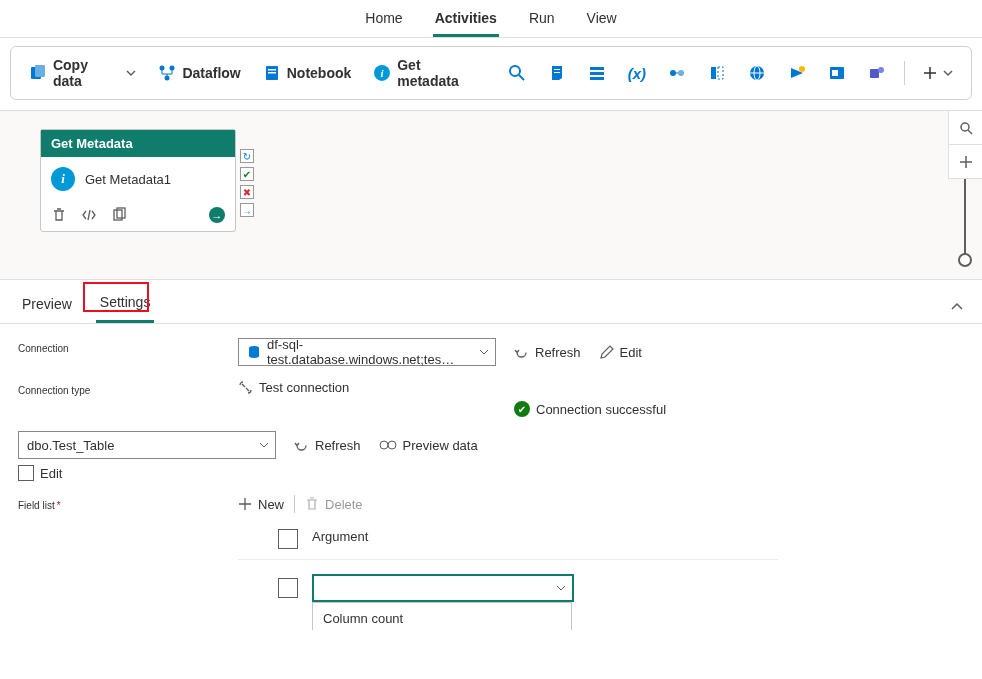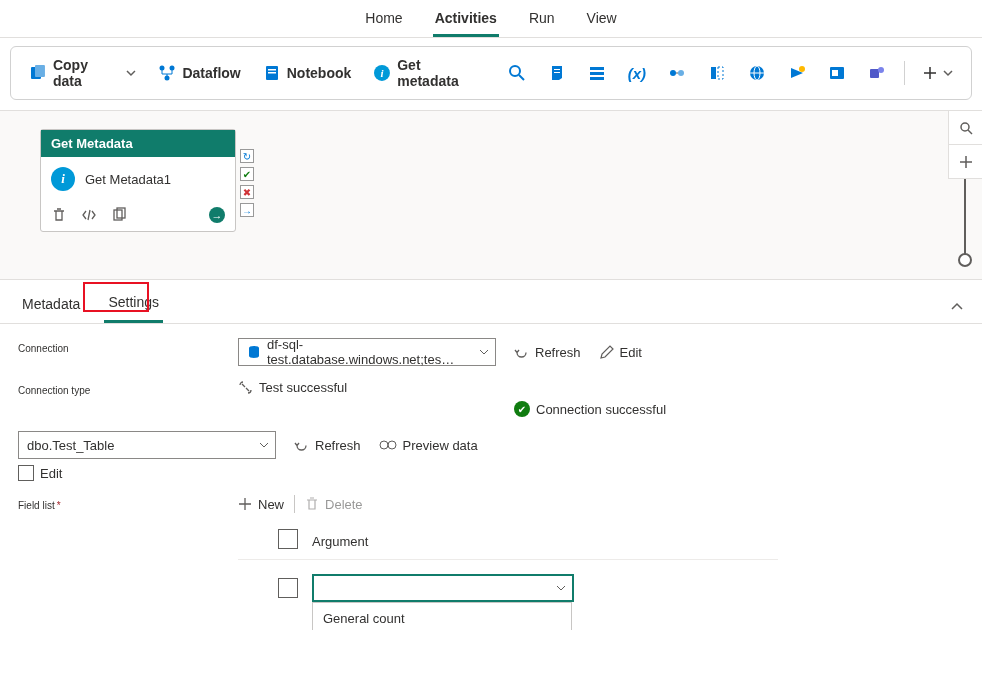--- a/index.html
+++ b/index.html
@@ -40,21 +40,21 @@
 .dropdown { position: relative; width: 258px; height: 28px; border: 1px solid #8a8886; background: #fff; display: flex; align-items: center; padding: 0 24px 0 8px; font-size: 13px; cursor: pointer; }
 .dropdown .dd-icon { width: 14px; height: 14px; margin-right: 6px; flex-shrink: 0; }
 .dropdown .dd-caret { position: absolute; right: 6px; top: 50%; transform: translateY(-50%); }
 .action-link { display: flex; align-items: center; gap: 6px; cursor: pointer; font-size: 13px; }
 .status-ok { display: flex; align-items: center; gap: 6px; }
 .status-ok .dot { width: 16px; height: 16px; border-radius: 50%; background: #107c10; color: #fff; display: flex; align-items: center; justify-content: center; font-size: 10px; }
 .checkbox { width: 16px; height: 16px; border: 1px solid #605e5c; background: #fff; cursor: pointer; display: inline-block; }
 .checkbox.lg { width: 20px; height: 20px; }
 .field-actions { display: flex; align-items: center; gap: 10px; text-align: center; }
 .field-actions .divider { width: 1px; height: 18px; background: #c8c6c4; }
-.table-header { display: flex; align-items: flex-end; gap: 14px; padding: 10px 0 10px 40px; border-bottom: 1px solid #edebe9; width: 540px; }
+.table-header { display: flex; align-items: flex-start; gap: 14px; padding: 10px 0 10px 40px; border-bottom: 1px solid #edebe9; width: 540px; }
 .table-row { display: flex; align-items: flex-start; gap: 14px; padding: 8px 0 0 40px; position: relative; }
 .arg-select { width: 262px; height: 28px; border: 2px solid #107c6b; background: #fff; position: relative; cursor: pointer; }
 .arg-select .dd-caret { position: absolute; right: 6px; top: 50%; transform: translateY(-50%); }
 .arg-dropdown { position: absolute; top: 28px; left: 0; width: 260px; border: 1px solid #c8c6c4; background: #fff; max-height: 120px; overflow-y: scroll; }
 .arg-option { padding: 8px 10px; cursor: pointer; font-size: 13px; }
 svg { display: block; }
 </style>
 </head>
 <body>
 
@@ -238,21 +238,21 @@
         <svg width="14" height="14" viewBox="0 0 14 14">
           <path d="M7 1v12M1 7h12" stroke="#605e5c" stroke-width="1.5"></path>
         </svg>
       </div>
   </div>
   <div class="rc-line"></div>
   <div class="rc-circle"></div>
 </div>
 
 <div class="panel-tabs">
-  <div class="panel-tab">Metadata</div>
+  <div class="panel-tab">Preview</div>
   <div class="panel-tab active">Settings</div>
   <div class="red-box" style="left:83px;top:2px;width:66px;height:30px"></div>
   <div class="collapse-caret">
       <svg width="14" height="14" viewBox="0 0 14 14">
         <path d="M2 9l5-5 5 5" stroke="#605e5c" fill="none" stroke-width="1.5"></path>
       </svg>
     </div>
 </div>
 
 <div class="form-area">
@@ -290,21 +290,21 @@
   </div>
 
   <div class="form-row">
     <div class="form-label">Connection type</div>
     <div class="form-controls">
       <div class="inline">
         <div class="action-link">
           <svg width="15" height="15" viewBox="0 0 15 15">
               <path d="M4 4l3 3M11 11l-3-3M5 2a3 3 0 00-3 3M10 13a3 3 0 003-3" stroke="#605e5c" fill="none" stroke-width="1.3"></path>
             </svg>
-          <span>Test successful</span>
+          <span>Test connection</span>
         </div>
       </div>
       <div class="inline" style="margin-left:276px">
         <div class="status-ok">
           <span class="dot">✔</span>
           <span>Connection successful</span>
         </div>
       </div>
     </div>
   </div>
@@ -366,21 +366,21 @@
 
       <div class="table-row">
         <span class="checkbox lg" style="margin-top:4px"></span>
         <div style="position:relative">
           <div class="arg-select">
             <svg class="dd-caret" width="10" height="10" viewBox="0 0 10 10">
                 <path d="M1 3l4 4 4-4" stroke="#605e5c" fill="none"></path>
               </svg>
           </div>
           <div class="arg-dropdown">
-            <div class="arg-option">General count</div>
+            <div class="arg-option">Column count</div>
             <div class="arg-option">Exists</div>
             <div class="arg-option">Structure</div>
 
           </div>
         </div>
       </div>
 
     </div>
   </div>
 

